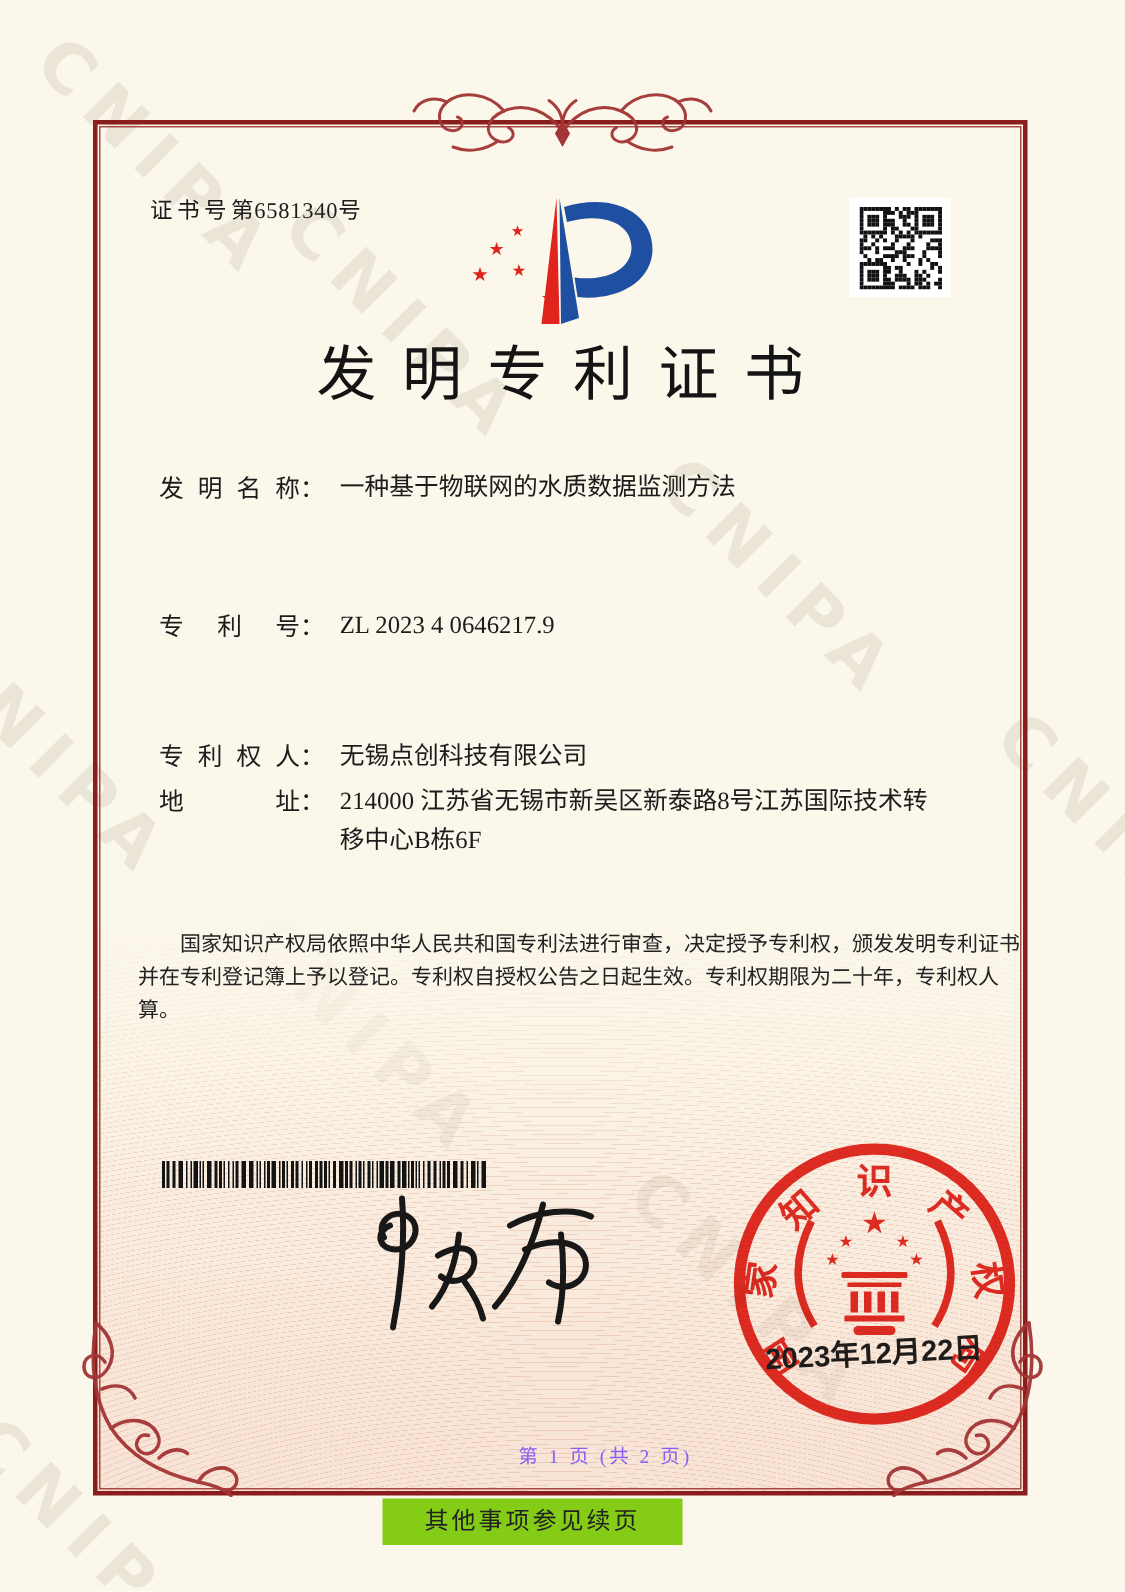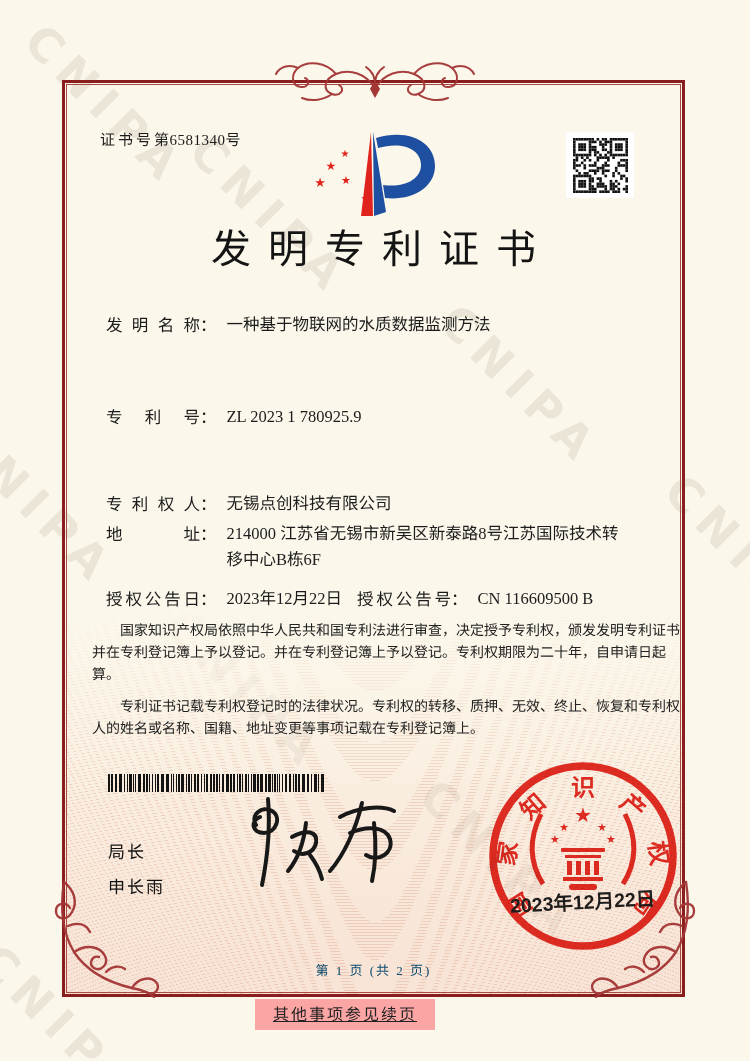--- a/index.html
+++ b/index.html
@@ -51,24 +51,24 @@
 
   .officer{position:absolute;left:108px;top:838px;z-index:2;
     font-family:"Liberation Sans","DejaVu Sans",sans-serif;font-size:17px;color:#111;letter-spacing:2px;}
   .officer .name{margin-top:10px;}
 
   .signature{position:absolute;left:222px;top:793px;z-index:2;}
 
   .seal{position:absolute;left:483px;top:756px;z-index:3;mix-blend-mode:multiply;opacity:0.95;}
 
   .page-info{position:absolute;left:62px;top:960px;width:623px;text-align:center;
-    font-size:13px;letter-spacing:2px;color:#0c4a6e;z-index:2;}
-
-  .cont-box{position:absolute;left:255px;top:999px;width:180px;height:31px;background:#fca5a5;
-    z-index:2;text-align:center;line-height:31px;font-size:16px;letter-spacing:2px;color:#222;text-decoration:underline;}
+    font-size:13px;letter-spacing:2px;color:#8b5cf6;z-index:2;padding-left:30px;}
+
+  .cont-box{position:absolute;left:255px;top:999px;width:200px;height:31px;background:#84cc16;
+    z-index:2;text-align:center;line-height:31px;font-size:16px;letter-spacing:2px;color:#222;}
 </style>
 </head>
 <body>
 
 <div class="page">
 
   <span class="wm" style="left:105px;top:105px">CNIPA</span>
   <span class="wm" style="left:270px;top:215px">CNIPA</span>
   <span class="wm" style="left:520px;top:385px">CNIPA</span>
   <span class="wm" style="left:35px;top:505px">CNIPA</span>
@@ -372,42 +372,34 @@
         </g>
       </svg>
   </div>
 
   <div class="title">发明专利证书</div>
 
   <div class="row" style="top:312px">
     <span class="flabel">发明名称</span><span class="fcolon">：</span><span class="fvalue">一种基于物联网的水质数据监测方法</span>
   </div>
   <div class="row" style="top:404px">
-    <span class="flabel">专利号</span><span class="fcolon">：</span><span class="fvalue">ZL 2023 1 780925.9</span>
+    <span class="flabel">专利号</span><span class="fcolon">：</span><span class="fvalue">ZL 2023 4 0646217.9</span>
   </div>
   <div class="row" style="top:491px">
     <span class="flabel">专利权人</span><span class="fcolon">：</span><span class="fvalue">无锡点创科技有限公司</span>
   </div>
   <div class="row" style="top:521px">
     <span class="flabel">地址</span><span class="fcolon">：</span><span class="fvalue">214000 江苏省无锡市新吴区新泰路8号江苏国际技术转
 移中心B栋6F</span>
   </div>
-  <div class="row" style="top:586px">
-    <span class="flabel">授权公告日</span><span class="fcolon">：</span><span class="fvalue">2023年12月22日</span>
-    <span class="pair2">
-      <span class="flabel">授权公告号</span><span class="fcolon">：</span><span class="fvalue">CN 116609500 B</span>
-    </span>
-  </div>
 
   <div class="body-text">
     <p>国家知识产权局依照中华人民共和国专利法进行审查，决定授予专利权，颁发发明专利证书
-并在专利登记簿上予以登记。并在专利登记簿上予以登记。专利权期限为二十年，自申请日起
+并在专利登记簿上予以登记。专利权自授权公告之日起生效。专利权期限为二十年，专利权人
 算。</p>
-    <p>专利证书记载专利权登记时的法律状况。专利权的转移、质押、无效、终止、恢复和专利权
-人的姓名或名称、国籍、地址变更等事项记载在专利登记簿上。</p>
   </div>
 
   <div class="barcode">
     <svg width="219" height="18" viewBox="0 0 219 18">
         <g fill="#131313">
           <rect x="0" y="0" width="2" height="18"></rect>
           <rect x="3" y="0" width="2" height="18"></rect>
           <rect x="7" y="0" width="2" height="18"></rect>
           <rect x="11" y="0" width="3" height="18"></rect>
           <rect x="16" y="0" width="1" height="18"></rect>
@@ -469,24 +461,20 @@
           <rect x="194" y="0" width="3" height="18"></rect>
           <rect x="199" y="0" width="2" height="18"></rect>
           <rect x="203" y="0" width="1" height="18"></rect>
           <rect x="206" y="0" width="3" height="18"></rect>
           <rect x="210" y="0" width="1" height="18"></rect>
           <rect x="213" y="0" width="3" height="18"></rect>
         </g>
       </svg>
   </div>
 
-  <div class="officer">
-    <div>局长</div>
-    <div class="name">申长雨</div>
-  </div>
 
   <svg class="signature" width="185" height="100" viewBox="0 0 185 100">
     <g fill="none" stroke="#181818" stroke-width="4" stroke-linecap="round" stroke-linejoin="round">
       <path d="M34 32 C28 22 40 12 50 18 C60 24 54 40 42 40 C30 40 28 28 38 24"></path>
       <path d="M46 6 C48 30 46 62 40 92"></path>
       <path d="M84 30 C82 48 76 66 66 78"></path>
       <path d="M70 44 C84 36 96 38 94 50 C92 60 80 64 72 58"></path>
       <path d="M88 62 C94 70 98 78 100 86"></path>
       <path d="M118 24 C136 14 160 12 172 18"></path>
       <path d="M140 10 C134 36 122 62 108 78"></path>

